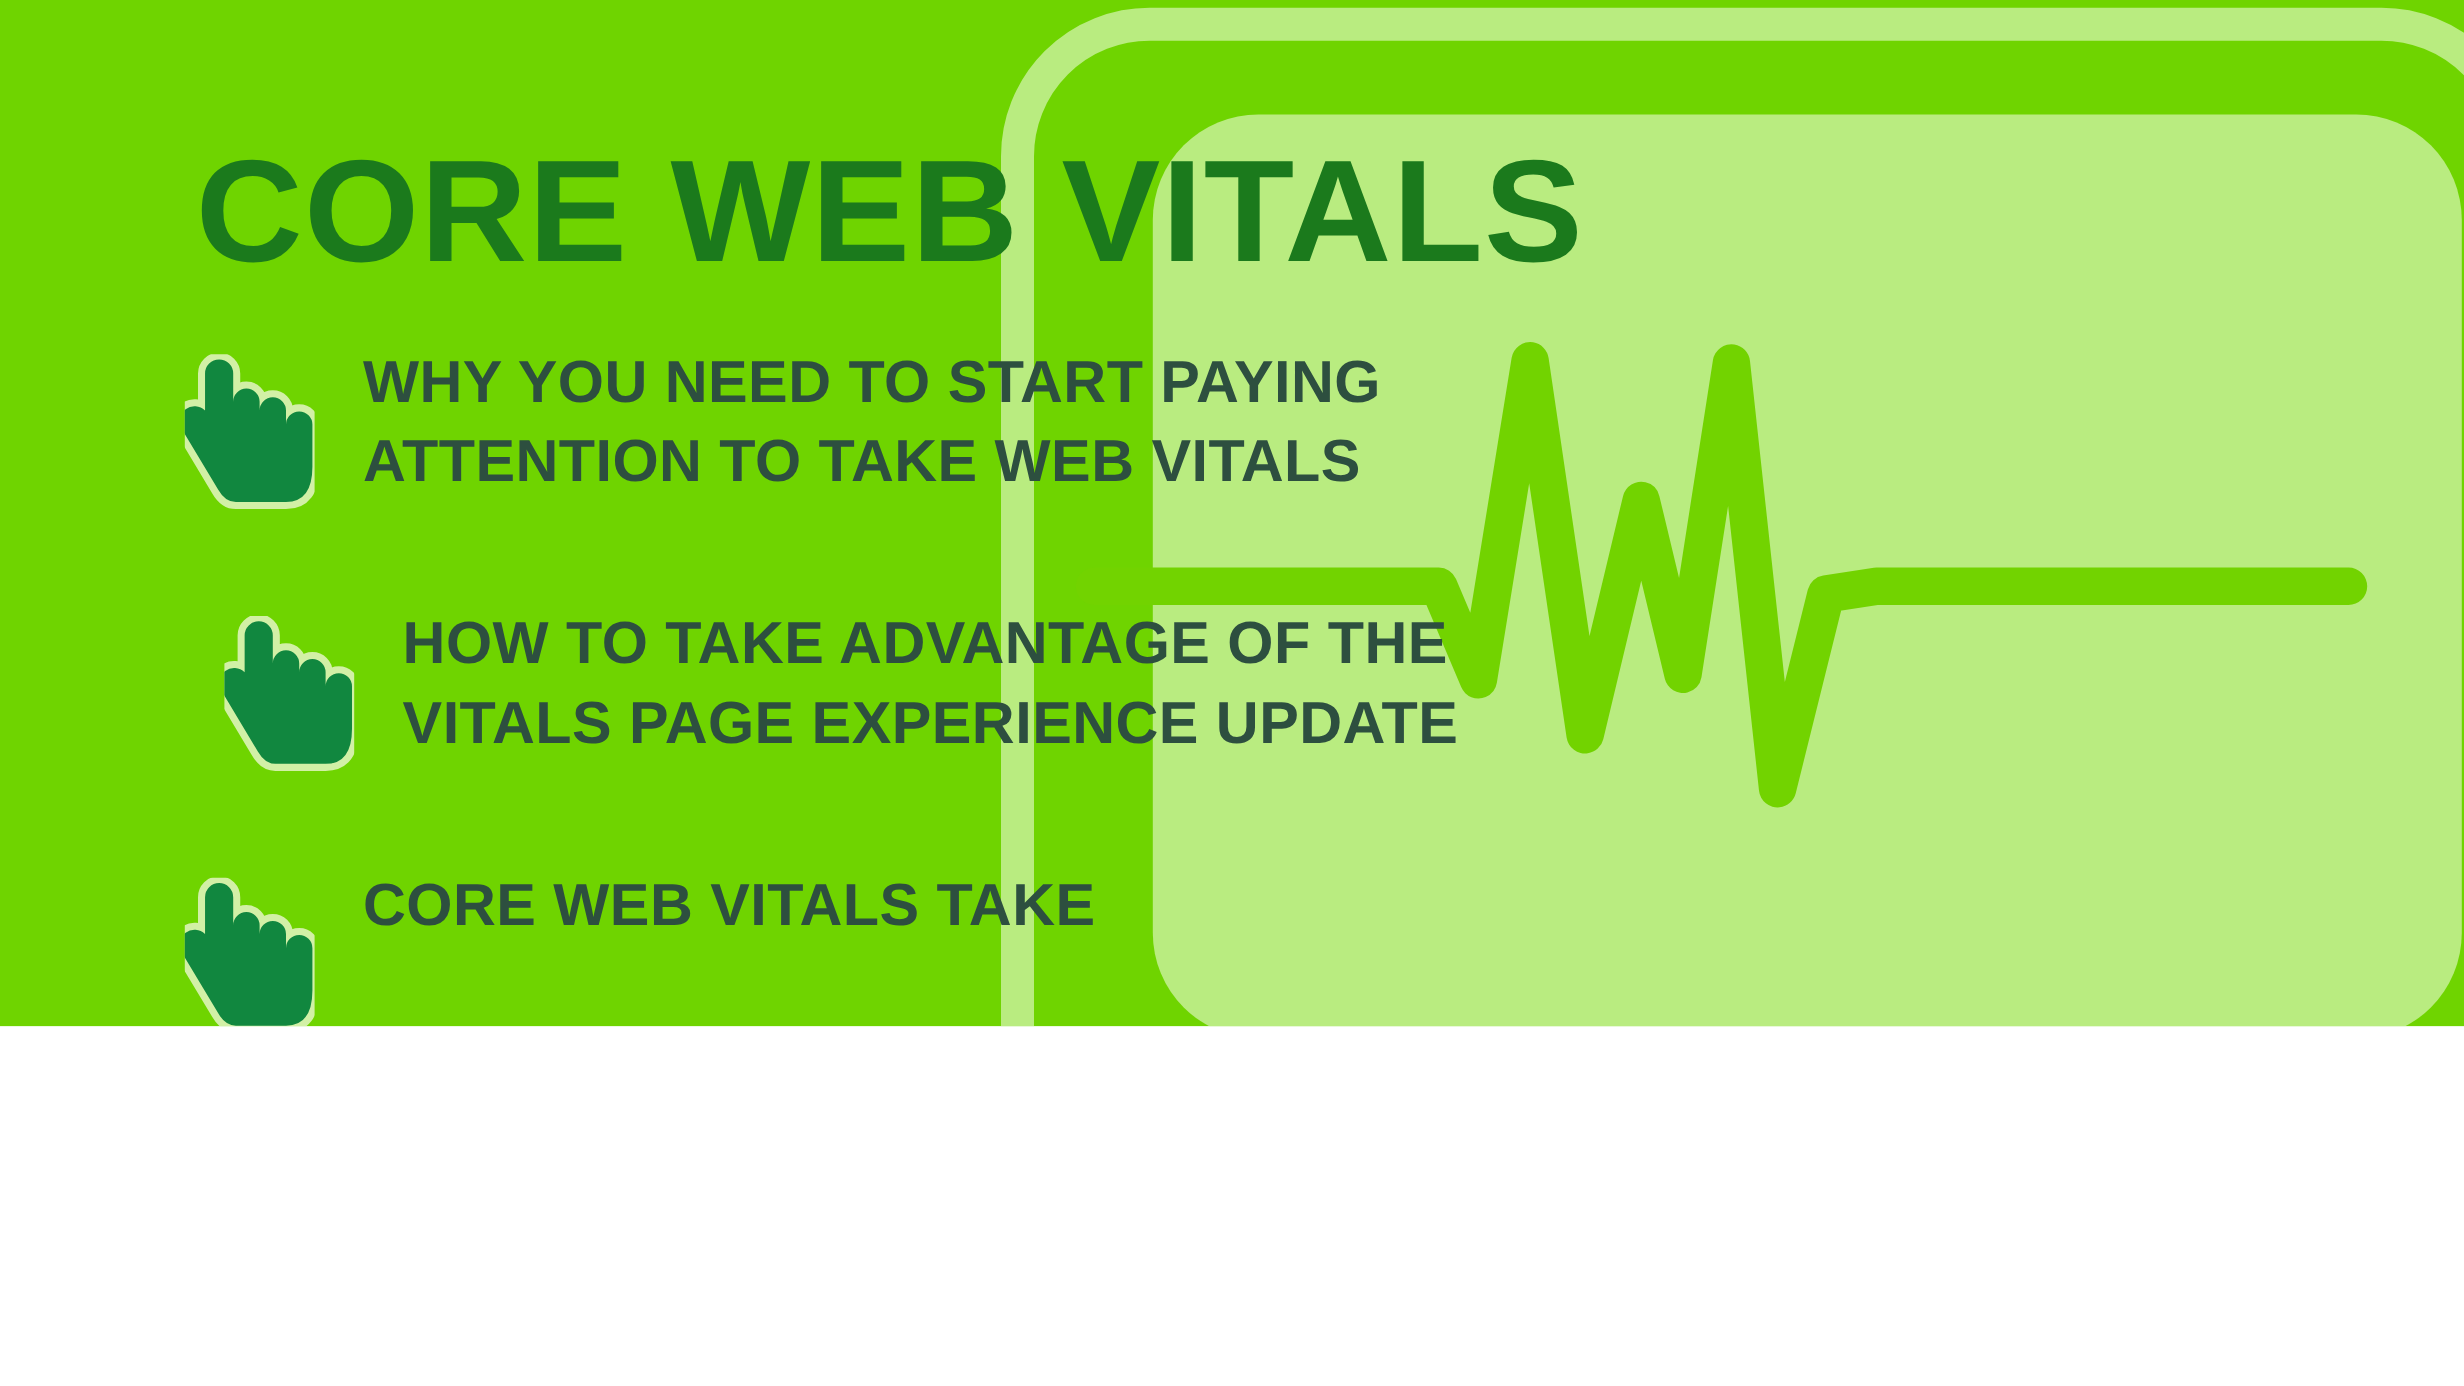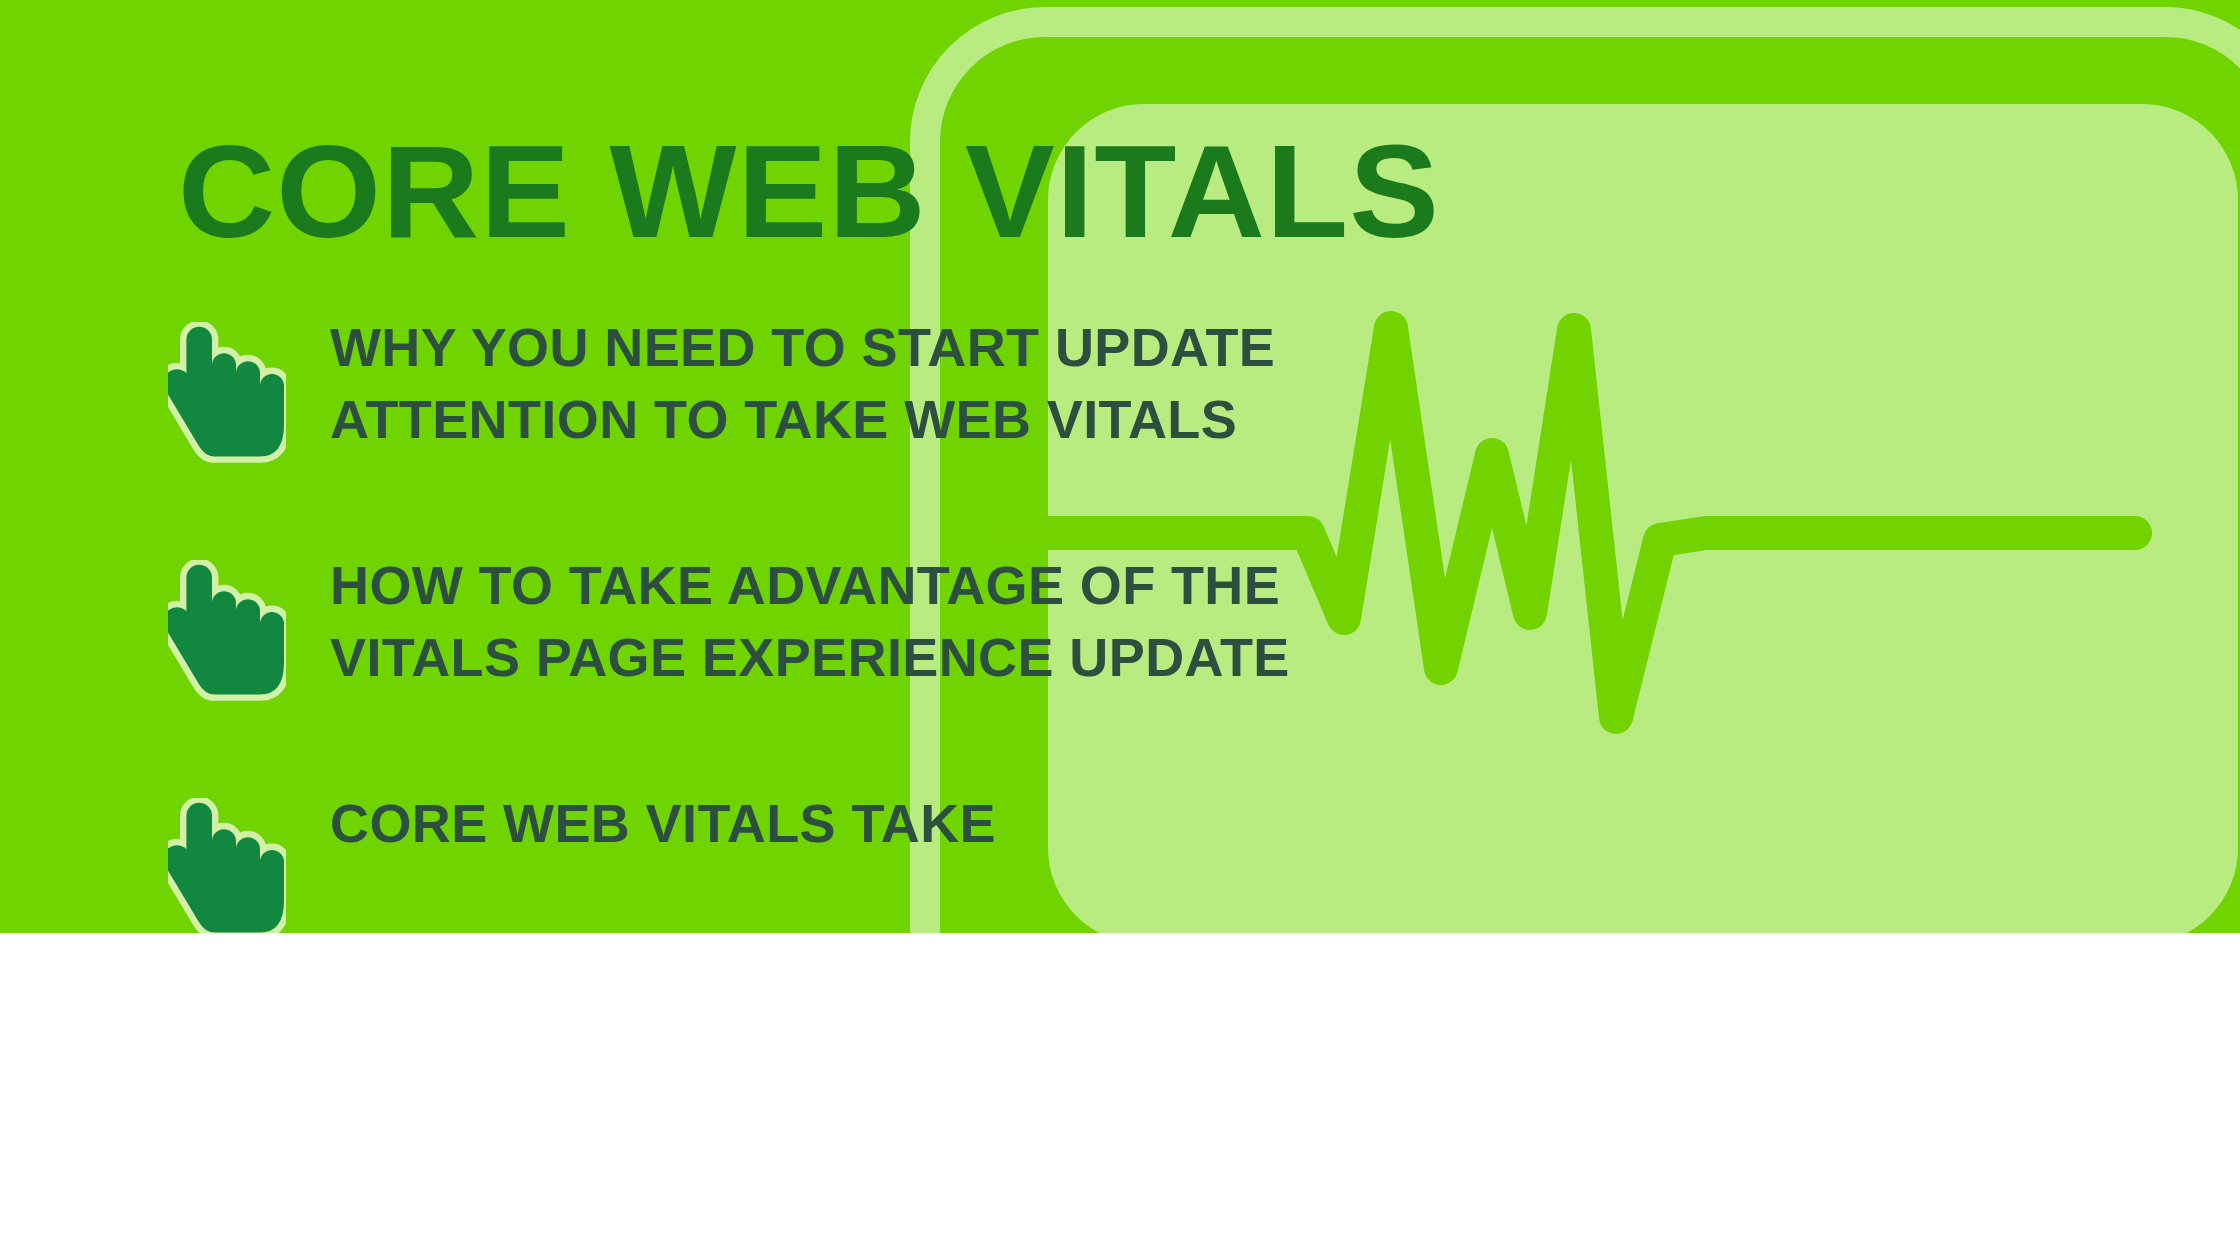--- a/index.html
+++ b/index.html
@@ -84,21 +84,21 @@
     font-size: 54px;
     font-weight: 900;
     line-height: 1.33;
     letter-spacing: 0.4px;
     font-stretch: condensed;
     transform: scaleX(1.0);
     transform-origin: left top;
   }
   .bullet-text .line { display: block; white-space: nowrap; }
 
-  .row-2 { margin-top: 18px; }
+  .row-2 { margin-top: 18px; padding-left: 36px; }
   .row-3 { margin-top: 14px; }
 </style>
 </head>
 <body>
 
 <div id="poster">
 
   <div class="art-layer">
     <svg viewBox="0 0 2240 1260" xmlns="http://www.w3.org/2000/svg">
 
@@ -121,21 +121,21 @@
 
     <div class="bullet-list">
 
       <div class="bullet-row">
         <span class="bullet-icon">
           <svg viewBox="0 0 118 168" xmlns="http://www.w3.org/2000/svg">
             <path d="M33 96 L33 22 a16 16 0 0 1 32 0 L65 78 L65 54 a15 15 0 0 1 30 0 L95 82 L95 64 a15 15 0 0 1 30 0 L125 92 L125 80 a15 15 0 0 1 30 0 L155 128 q0 40 -30 40 L68 168 q-12 0 -20 -14 L6 84 a17 17 0 0 1 27 -20 Z" transform="translate(-8,0) scale(0.80)" fill="#11873f" stroke="#d2f0a6" stroke-width="16" stroke-linejoin="round" paint-order="stroke"></path>
           </svg>
         </span>
         <span class="bullet-text">
-          <span class="line">WHY YOU NEED TO START UPDATE</span>
+          <span class="line">WHY YOU NEED TO START PAYING</span>
           <span class="line">ATTENTION TO TAKE WEB VITALS</span>
         </span>
       </div>
 
       <div class="bullet-row row-2">
         <span class="bullet-icon">
           <svg viewBox="0 0 118 168" xmlns="http://www.w3.org/2000/svg">
             <path d="M33 96 L33 22 a16 16 0 0 1 32 0 L65 78 L65 54 a15 15 0 0 1 30 0 L95 82 L95 64 a15 15 0 0 1 30 0 L125 92 L125 80 a15 15 0 0 1 30 0 L155 128 q0 40 -30 40 L68 168 q-12 0 -20 -14 L6 84 a17 17 0 0 1 27 -20 Z" transform="translate(-8,0) scale(0.80)" fill="#11873f" stroke="#d2f0a6" stroke-width="16" stroke-linejoin="round" paint-order="stroke"></path>
           </svg>
         </span>

